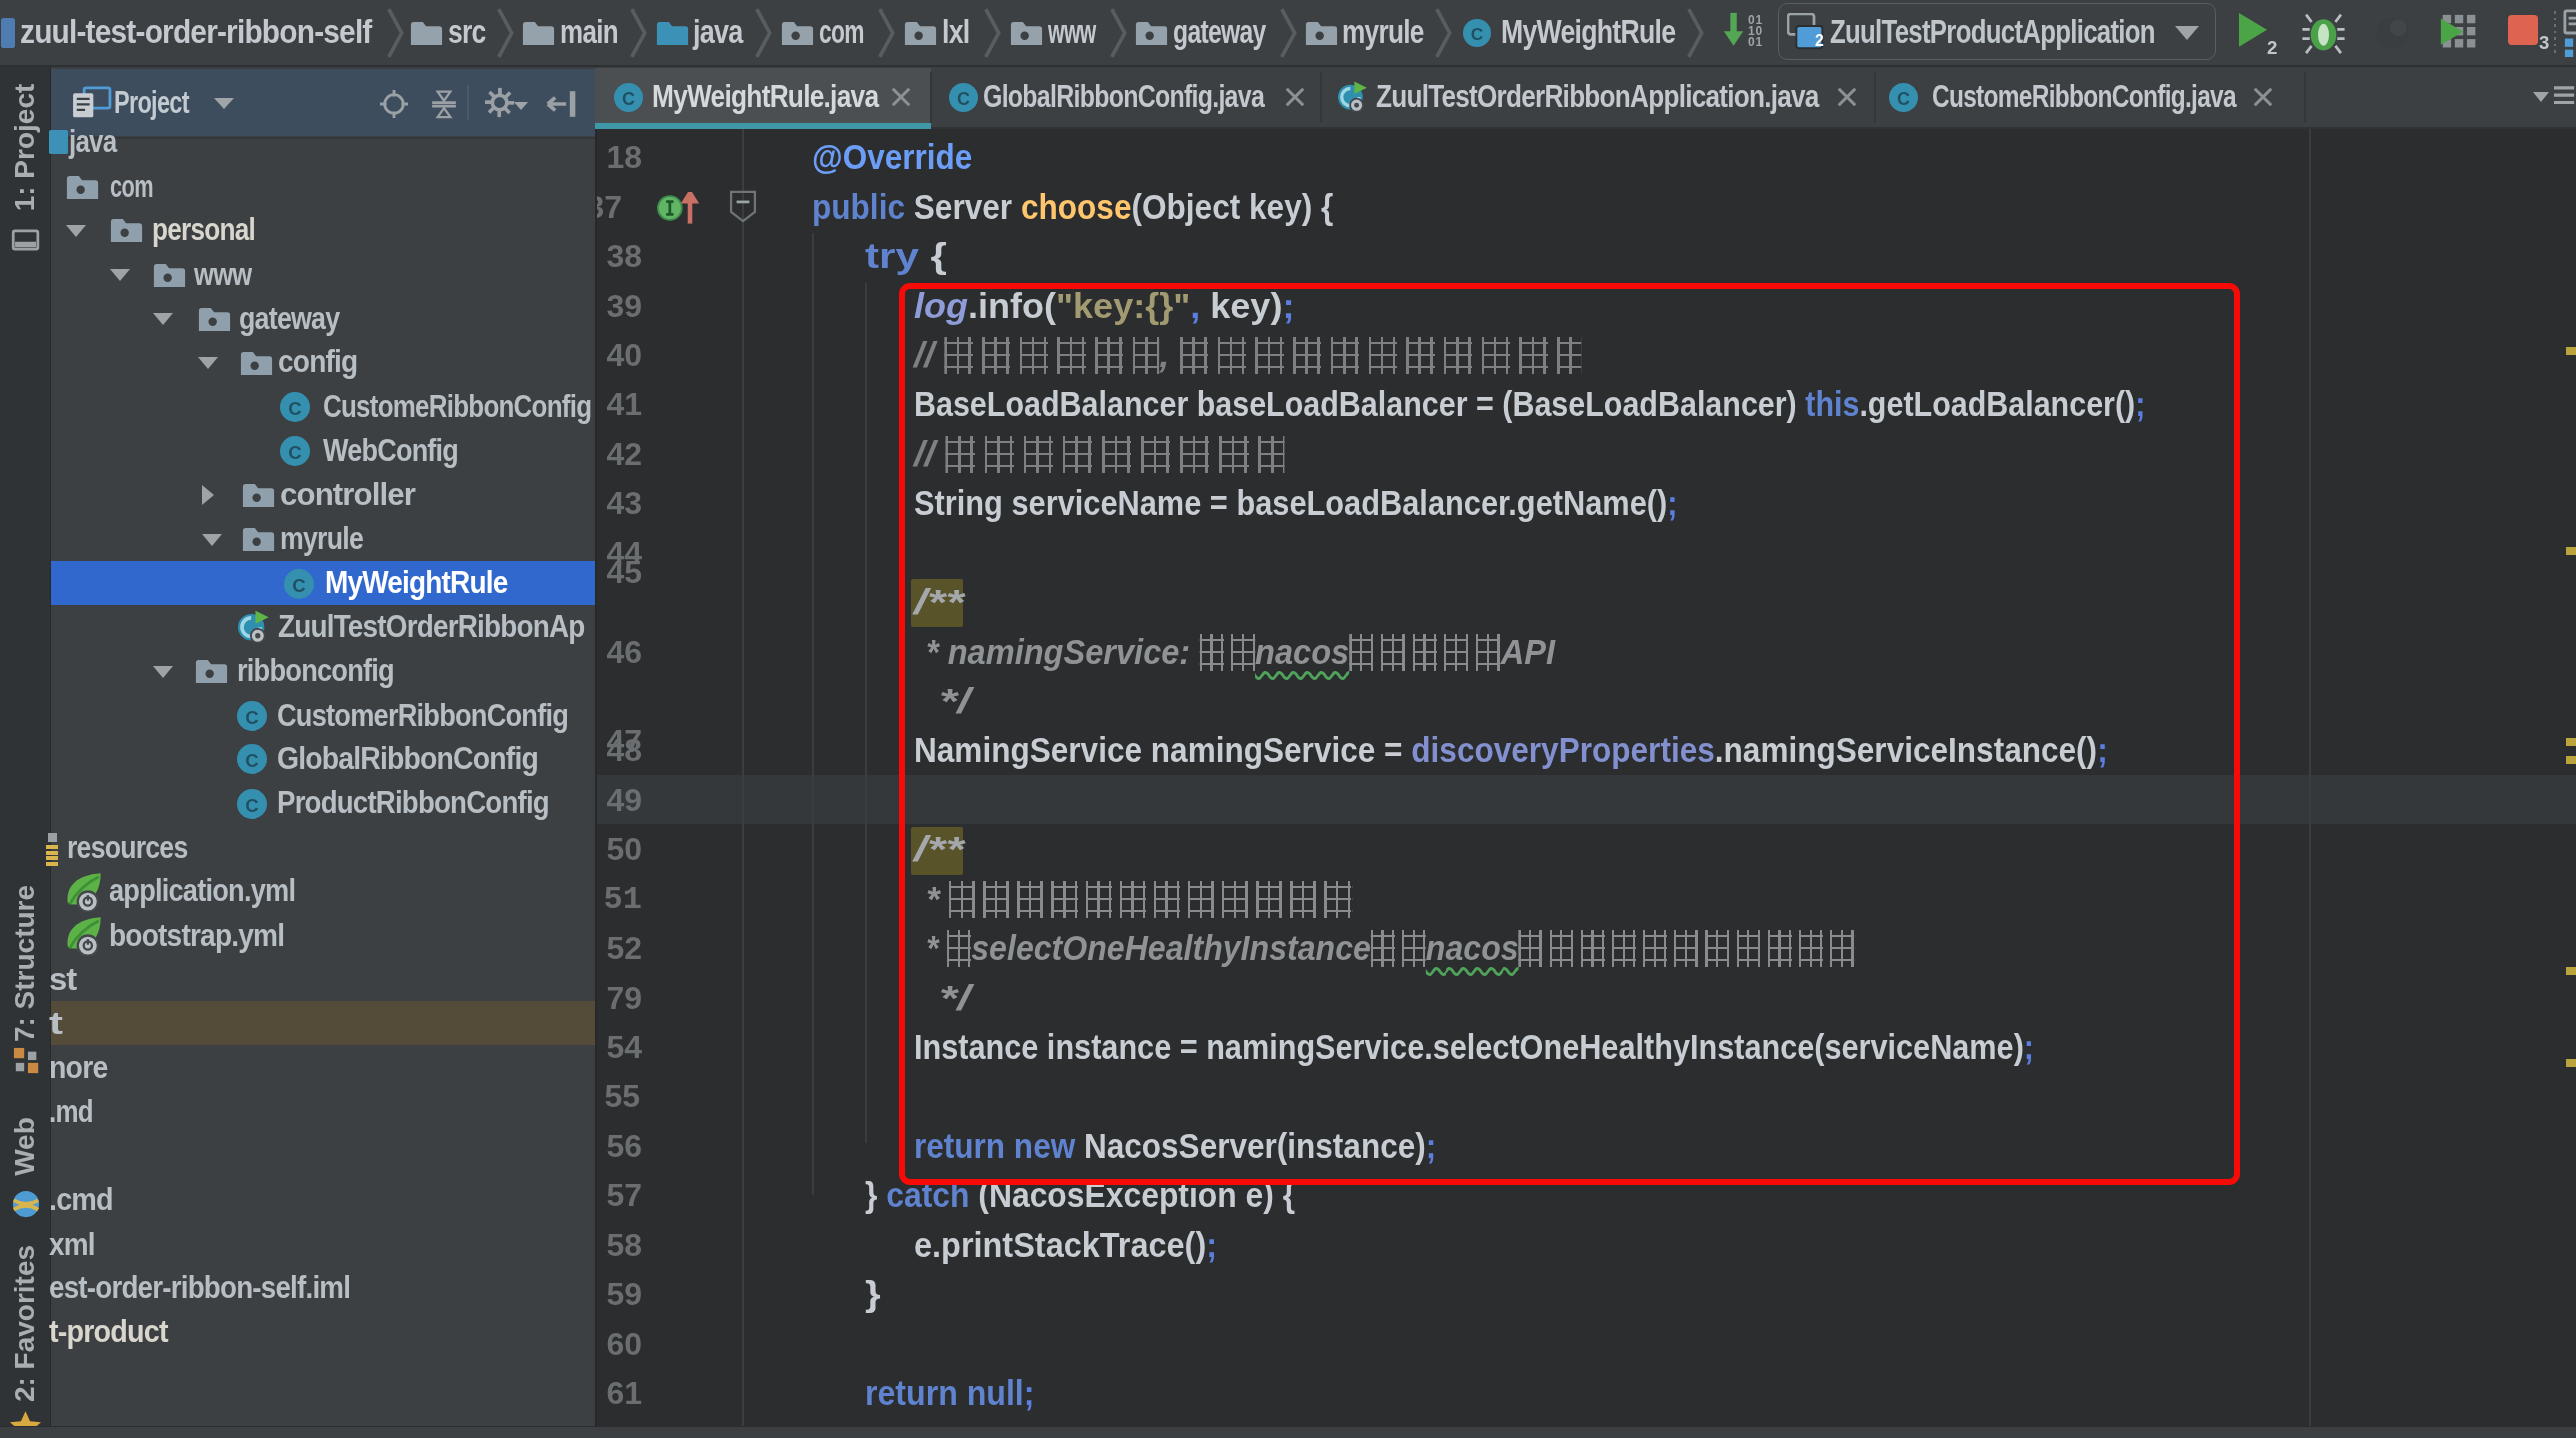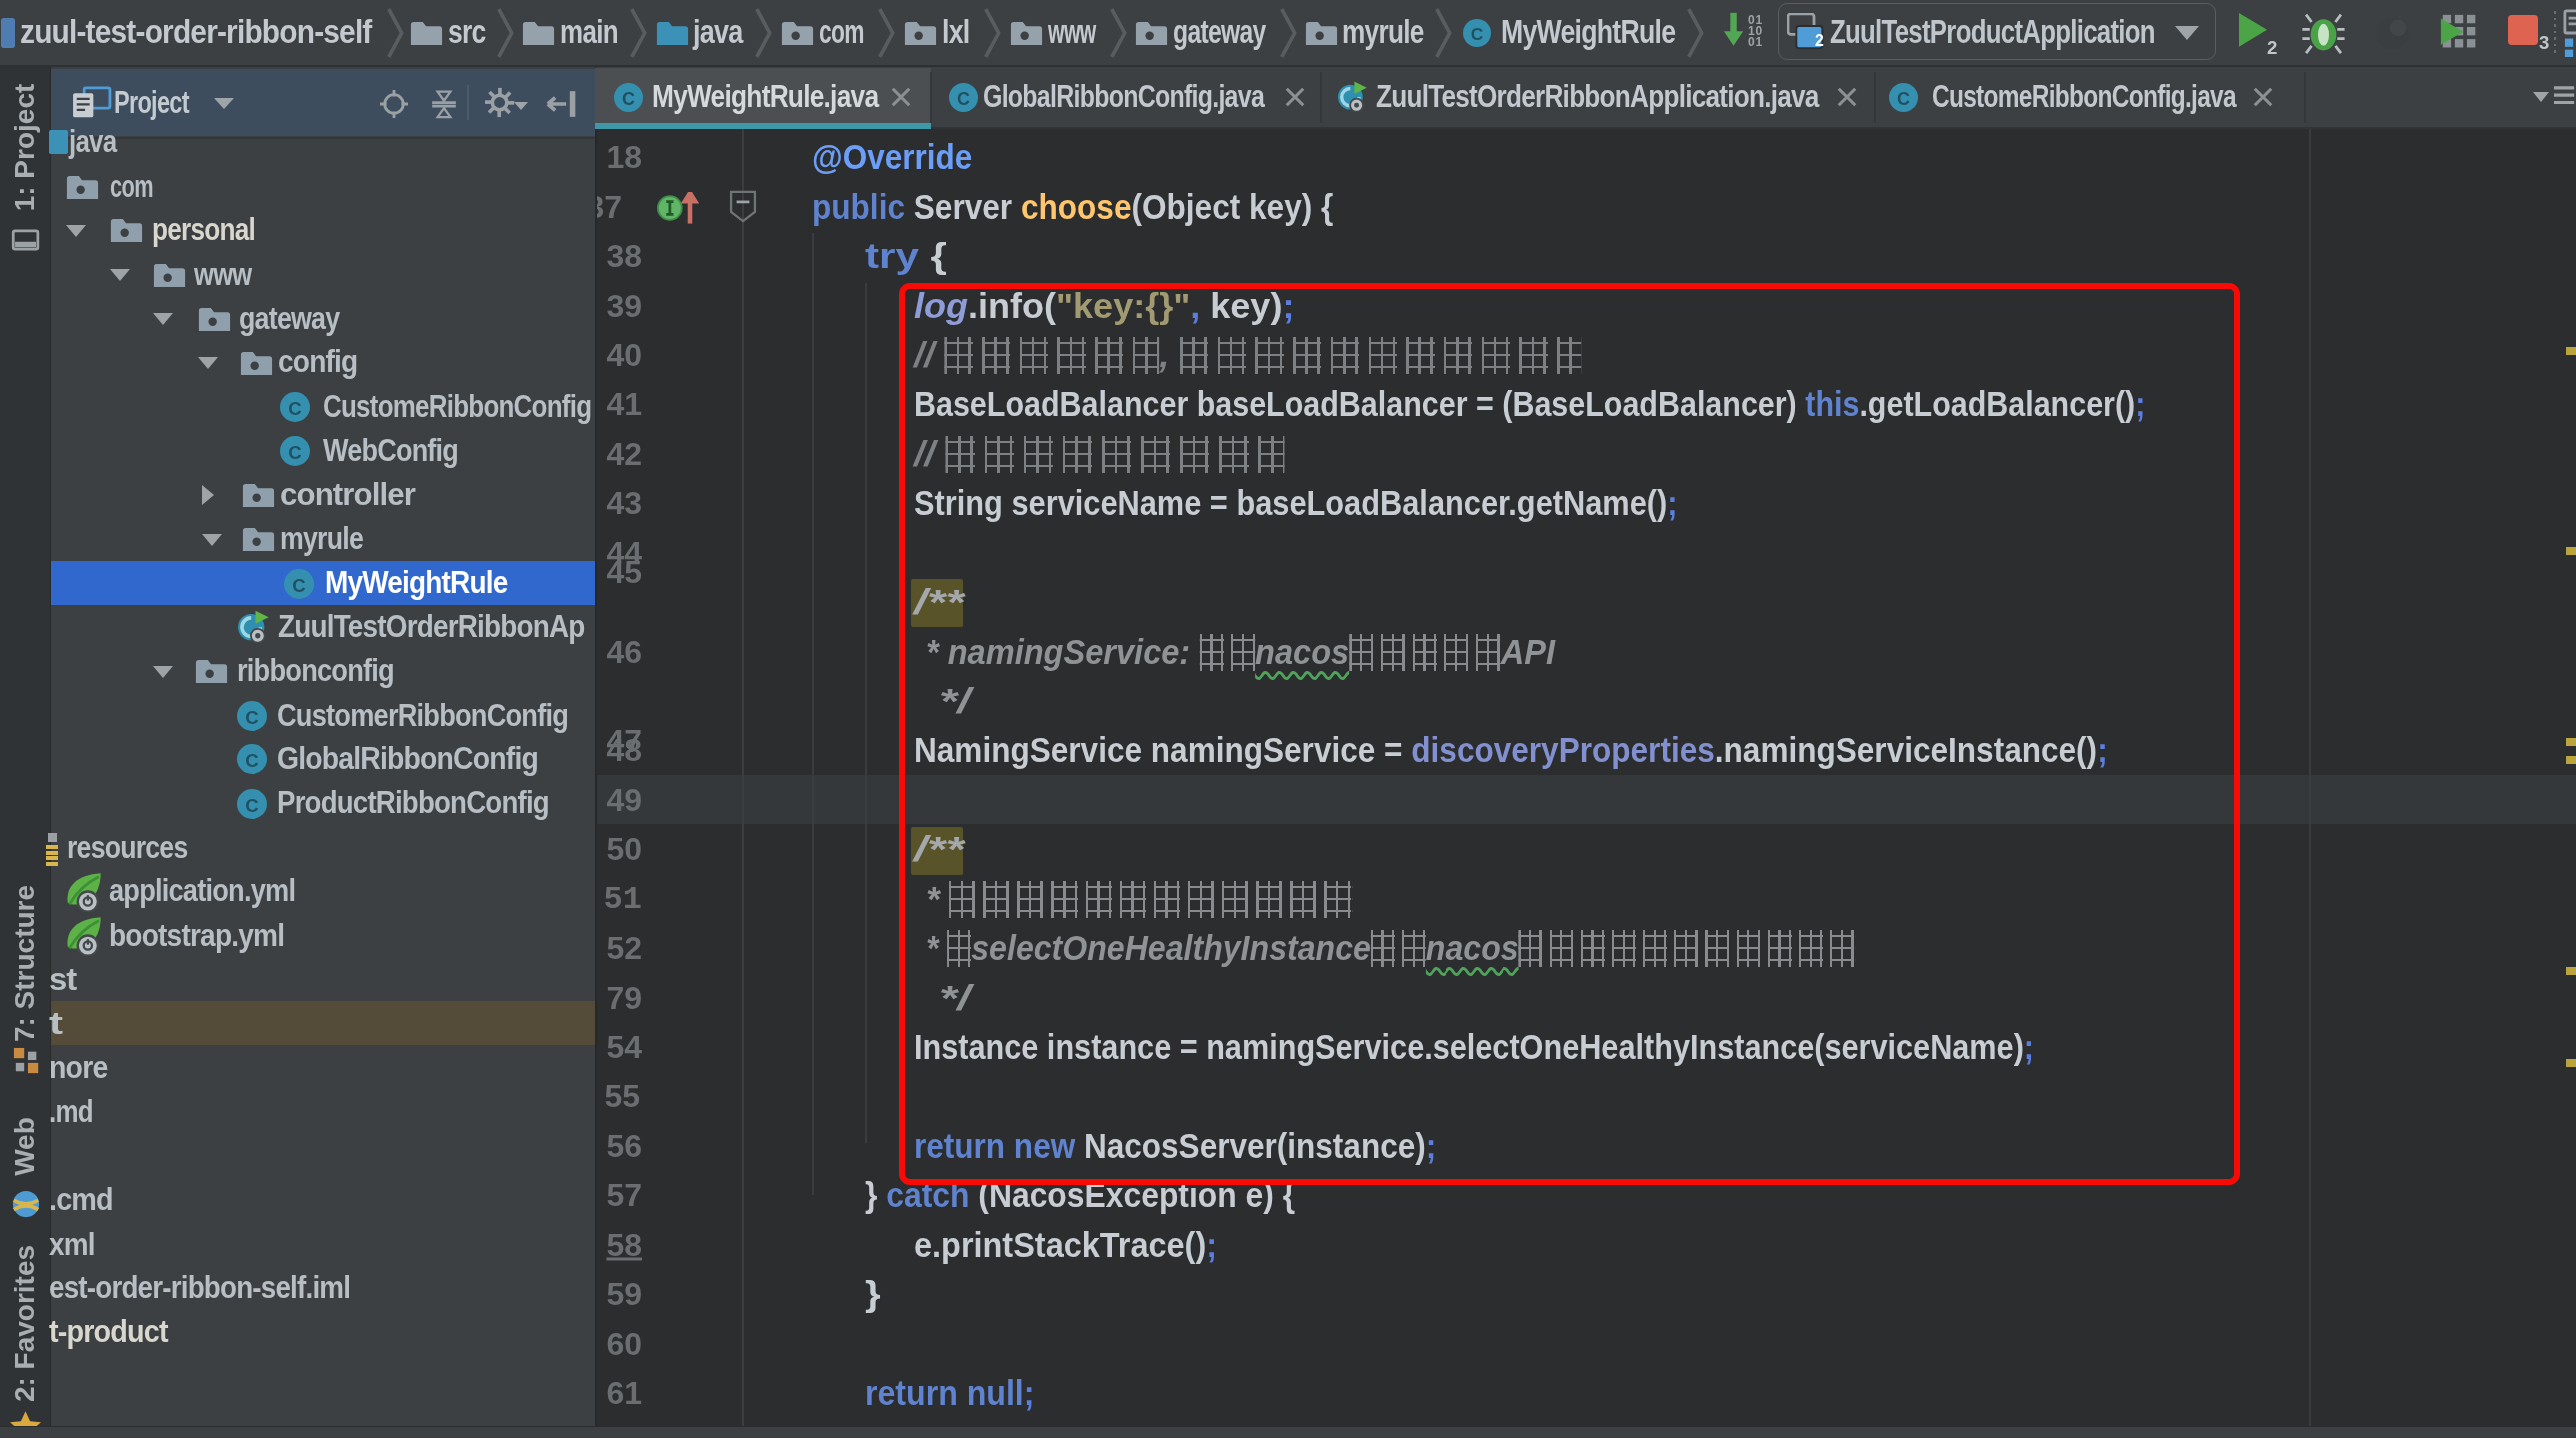--- a/index.html
+++ b/index.html
@@ -36,21 +36,21 @@
 <div id="f12" class="t num" style="left:555px;top:750px;transform:translateY(-50%);">48</div>
 <div id="f13" class="t num" style="left:555px;top:800px;transform:translateY(-50%);">49</div>
 <div id="f14" class="t num" style="left:555px;top:849px;transform:translateY(-50%);">50</div>
 <div id="f15" class="t num" style="left:555px;top:899px;transform:translateY(-50%);font-family:Liberation Mono, monospace;">51</div>
 <div id="f16" class="t num" style="left:555px;top:948px;transform:translateY(-50%);">52</div>
 <div id="f17" class="t num" style="left:555px;top:998px;transform:translateY(-50%);">79</div>
 <div id="f18" class="t num" style="left:555px;top:1047px;transform:translateY(-50%);">54</div>
 <div id="f19" class="t num" style="left:553px;top:1096px;transform:translateY(-50%);">55</div>
 <div id="f20" class="t num" style="left:555px;top:1146px;transform:translateY(-50%);">56</div>
 <div id="f21" class="t num" style="left:555px;top:1195px;transform:translateY(-50%);">57</div>
-<div id="f22" class="t num" style="left:555px;top:1245px;transform:translateY(-50%);text-decoration:underline;">58</div>
+<div id="f22" class="t num" style="left:555px;top:1245px;transform:translateY(-50%);">58</div>
 <div id="f23" class="t num" style="left:555px;top:1294px;transform:translateY(-50%);">59</div>
 <div id="f24" class="t num" style="left:555px;top:1344px;transform:translateY(-50%);">60</div>
 <div id="f25" class="t num" style="left:555px;top:1393px;transform:translateY(-50%);">61</div>
 <div class="abs" style="left:911px;top:579px;width:52px;height:48px;background:#59532A;border-radius:1.8px"></div>
 <div class="abs" style="left:911px;top:827px;width:52px;height:48px;background:#59532A;border-radius:1.8px"></div>
 <div id="f26" class="t code" style="left:812px;top:157px;transform:translateY(-50%) scaleX(0.8999);"><span class="an">@Override</span></div>
 <div id="f27" class="t code" style="left:812px;top:207px;transform:translateY(-50%) scaleX(0.9023);"><span class="kw">public</span><span class="pl"> Server </span><span class="mn">choose</span><span class="pl">(Object key) {</span></div>
 <div id="f28" class="t code" style="left:865px;top:256px;transform:translateY(-50%) scaleX(1.2037);"><span class="kw">try</span><span class="pl"> {</span></div>
 <div id="f29" class="t code" style="left:914px;top:306px;transform:translateY(-50%) scaleX(1.0290);"><span class="fldi">log</span><span class="pl">.info(</span><span class="str">"key:{}"</span><span class="pun">,</span><span class="pl"> key)</span><span class="pun">;</span></div>
 <div id="f30" class="t code" style="left:914px;top:404px;transform:translateY(-50%) scaleX(0.8702);"><span class="pl">BaseLoadBalancer baseLoadBalancer = (BaseLoadBalancer) </span><span class="kw">this</span><span class="pl">.getLoadBalancer()</span><span class="pun">;</span></div>

